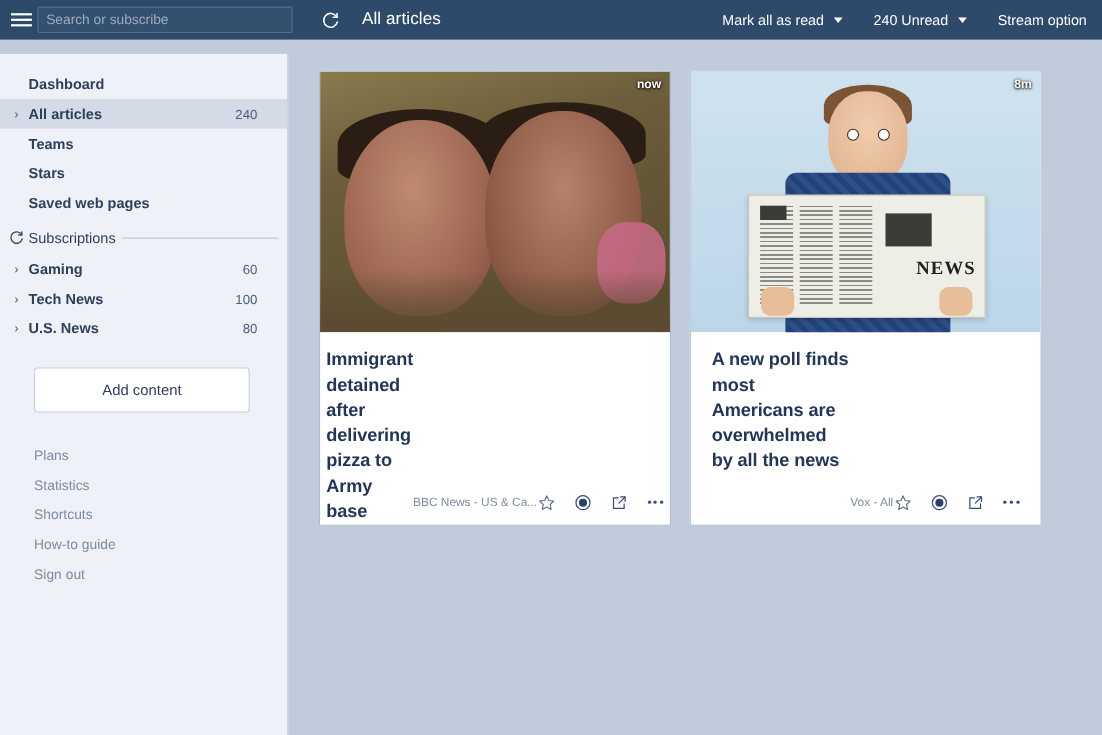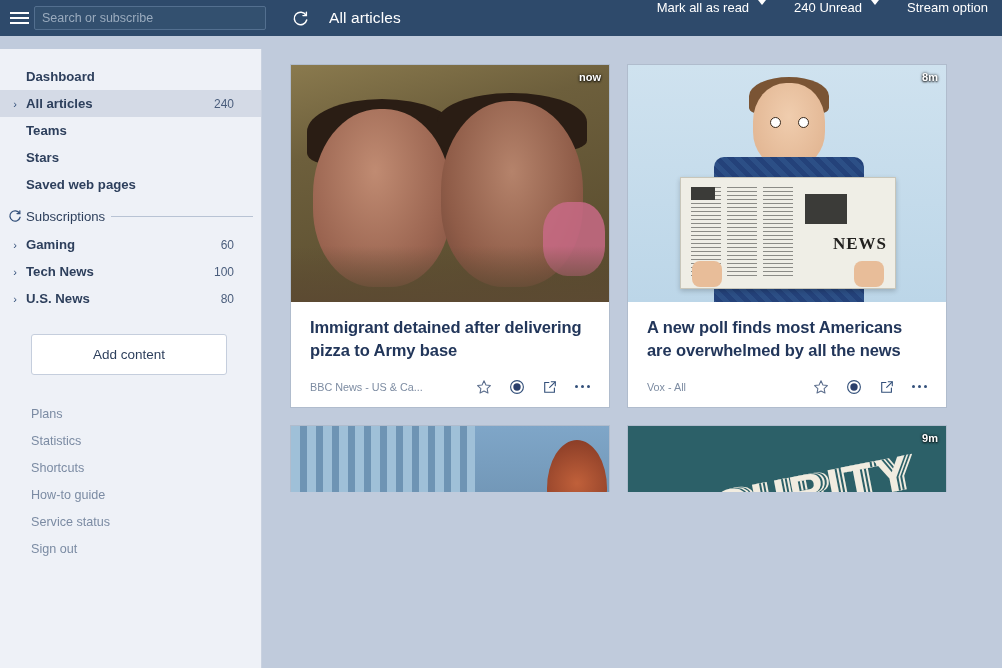--- a/index.html
+++ b/index.html
@@ -75,21 +75,21 @@
     letter-spacing: .1px;
   }
   .topbar-right {
     margin-left: auto;
     display: flex;
     align-items: center;
     height: 100%;
   }
   .tb-item {
     display: flex;
-    align-items: flex-start;
+    align-items: center;
     gap: 9px;
     padding: 0 14px;
     height: 100%;
     font-size: 13px;
     color: #ffffff;
     cursor: pointer;
     white-space: nowrap;
   }
   .caret {
     width: 0; height: 0;
@@ -220,21 +220,22 @@
     font-size: 11px;
     font-weight: bold;
     color: #ffffff;
     text-shadow: 0 0 3px rgba(0,0,0,.85), 0 1px 2px rgba(0,0,0,.8);
     z-index: 4;
   }
   .card-body {
     padding: 14px 18px 0 19px;
     flex: 1;
     display: flex;
-    flex-direction: column;
+    flex-direction: row;
+    justify-content: center;
   }
   .card-title {
     font-size: 16.5px;
     font-weight: bold;
     line-height: 23px;
     color: #22365a;
     letter-spacing: -.1px;
   }
   .card-foot {
     margin-top: auto;
@@ -489,21 +490,20 @@
 
   <div class="add-content-wrap">
     <button class="add-content-btn">Add content</button>
   </div>
 
   <div class="footer-links">
     <a class="footer-link">Plans</a>
     <a class="footer-link">Statistics</a>
     <a class="footer-link">Shortcuts</a>
     <a class="footer-link">How-to guide</a>
-    <a class="footer-link">Service status</a>
     <a class="footer-link">Sign out</a>
   </div>
 </div>
 
 <div class="content">
   <div class="card-grid">
 
     <div class="card">
       <div class="card-thumb">
         <div class="ph ph-portrait">

